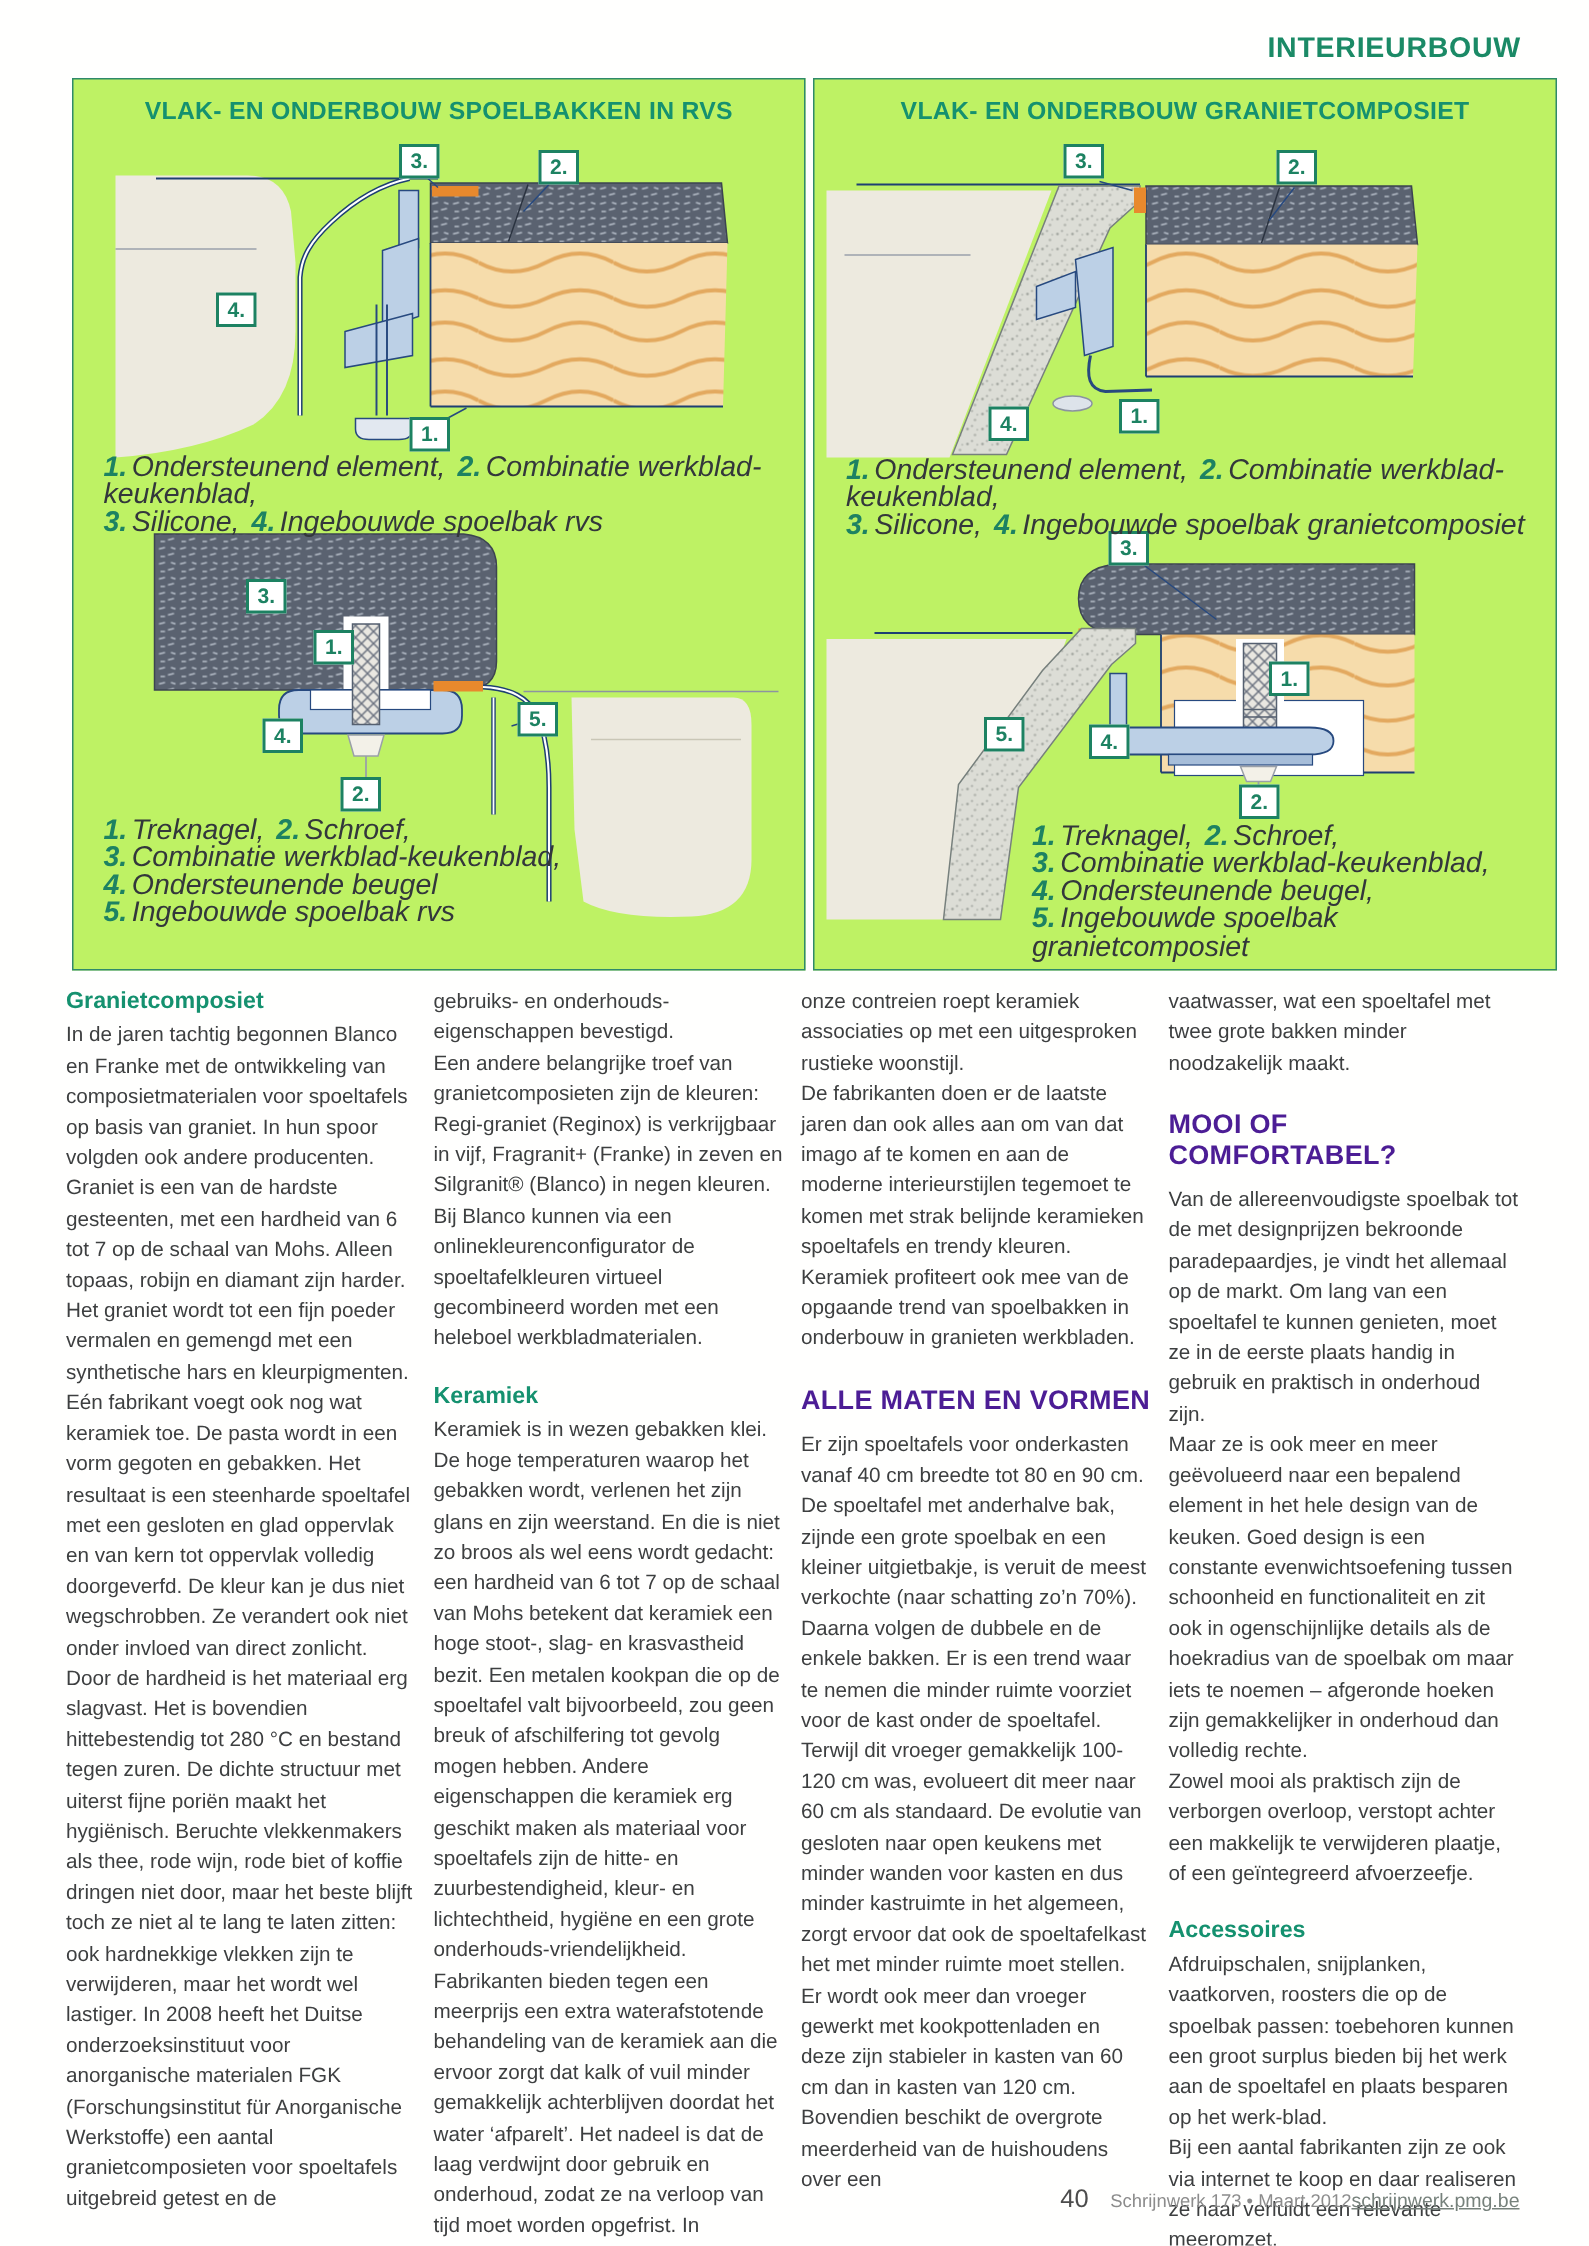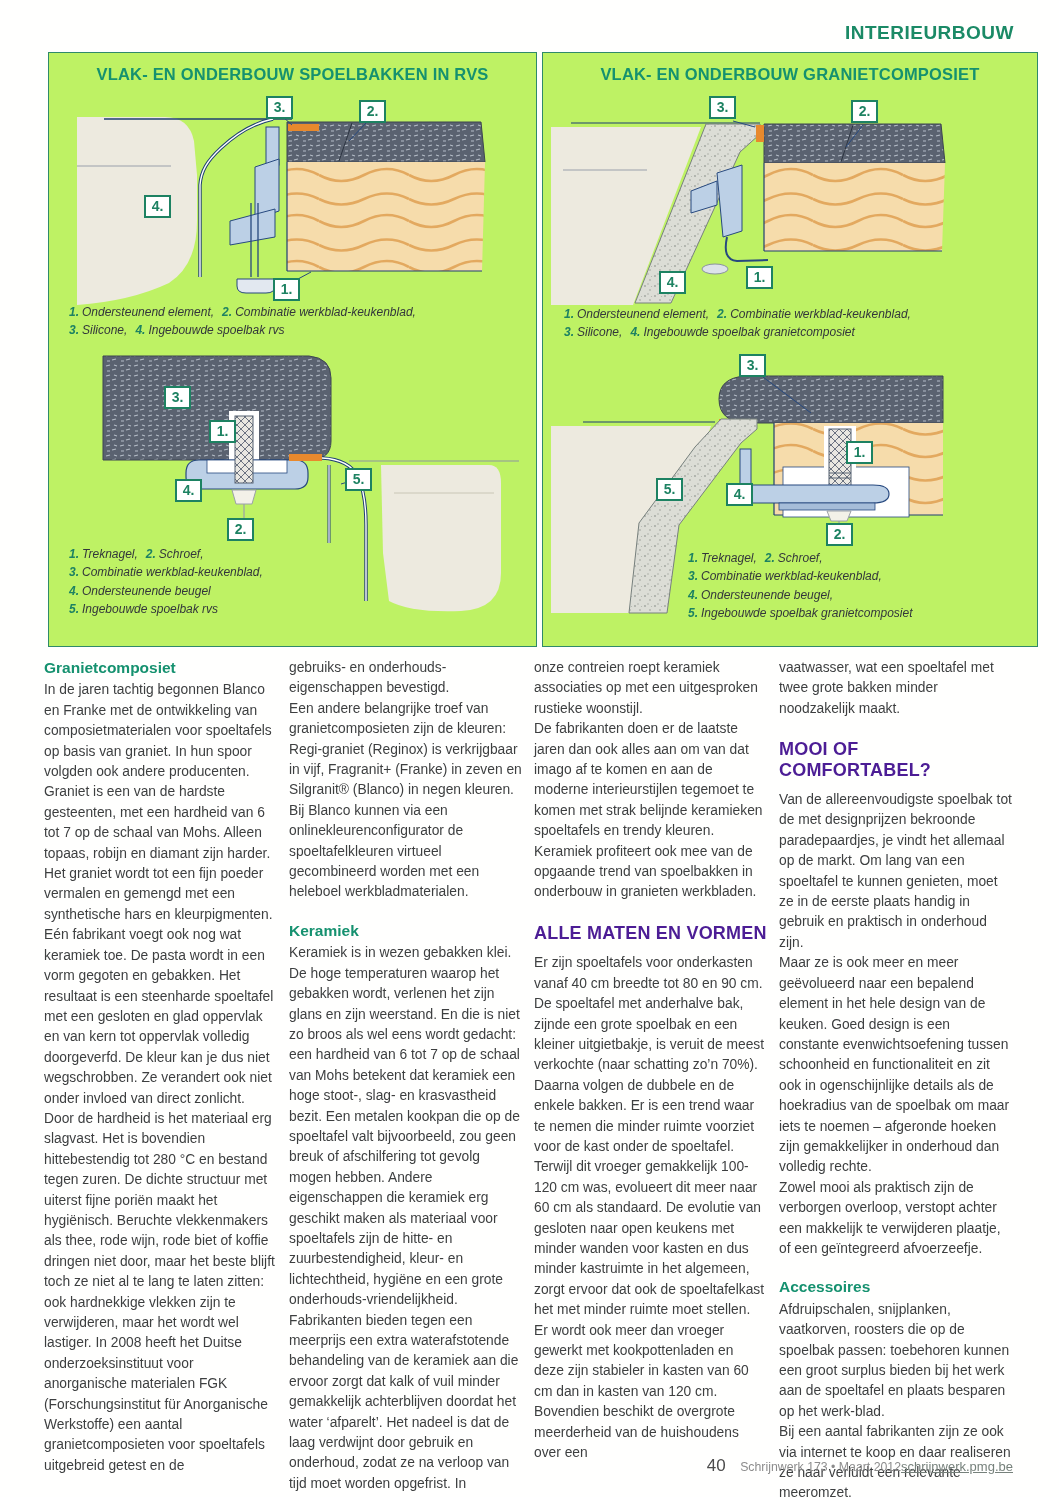--- a/index.html
+++ b/index.html
@@ -10,21 +10,21 @@
        color:#1b8a66;border-bottom:2px solid #1b8a66;padding-bottom:18px;}
   
   .fig-box{position:absolute;top:52px;height:593px;border:1.5px solid #2f8a6a;background:#bef264;}
   .fig-box.left{left:48px;width:487px;}
   .fig-box.right{left:542px;width:478px;padding-left:16px;}
   .box-title{position:absolute;top:12px;left:0;width:100%;text-align:center;z-index:4;
              font-size:16.5px;font-weight:bold;color:#15916f;letter-spacing:.2px;}
   .diag-svg{position:absolute;left:0;top:0;z-index:1;}
   .dlbl{position:absolute;width:23px;height:19px;line-height:19px;border:2px solid #1d8262;
         background:#fff;color:#1d8262;font-weight:bold;font-size:14px;text-align:center;z-index:3;}
-  .cap{position:absolute;z-index:3;font-style:italic;font-size:12px;line-height:18.4px;color:#33373b;}
+  .cap{position:absolute;z-index:3;font-style:italic;font-size:19px;line-height:18.4px;color:#33373b;}
   .cap-n{color:#1d8262;font-weight:bold;font-style:italic;margin-right:3px;}
   .cap-t{margin-right:8px;}
   
   .article{position:absolute;left:44px;top:658px;width:968px;display:flex;gap:12px;}
   .col{width:233px;font-size:13.8px;line-height:20.4px;color:#3d3f40;}
   .col .p{margin:0;white-space:pre-line;}
   .col .h3{color:#15916f;font-size:15.5px;font-weight:bold;margin:18px 0 2px 0;}
   .col .h2{color:#4c1d95;font-size:18px;font-weight:bold;margin:20px 0 10px 0;letter-spacing:.2px;}
   .col > :first-child{margin-top:0;}
   

